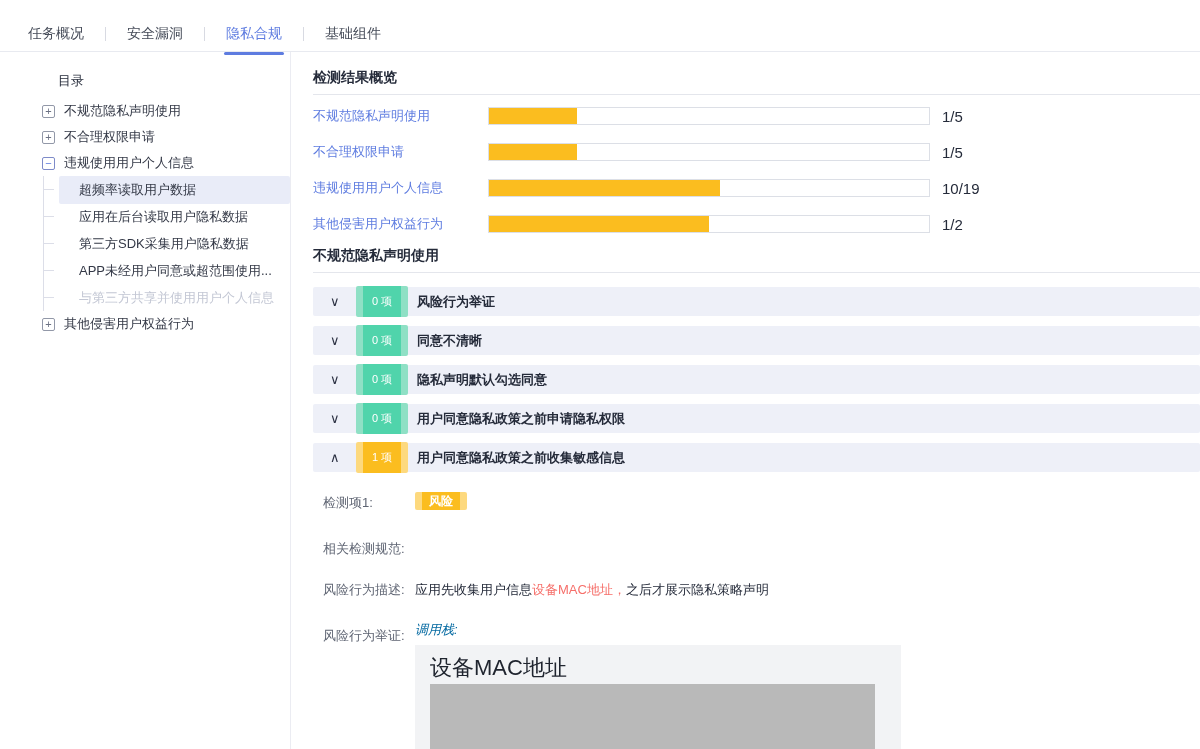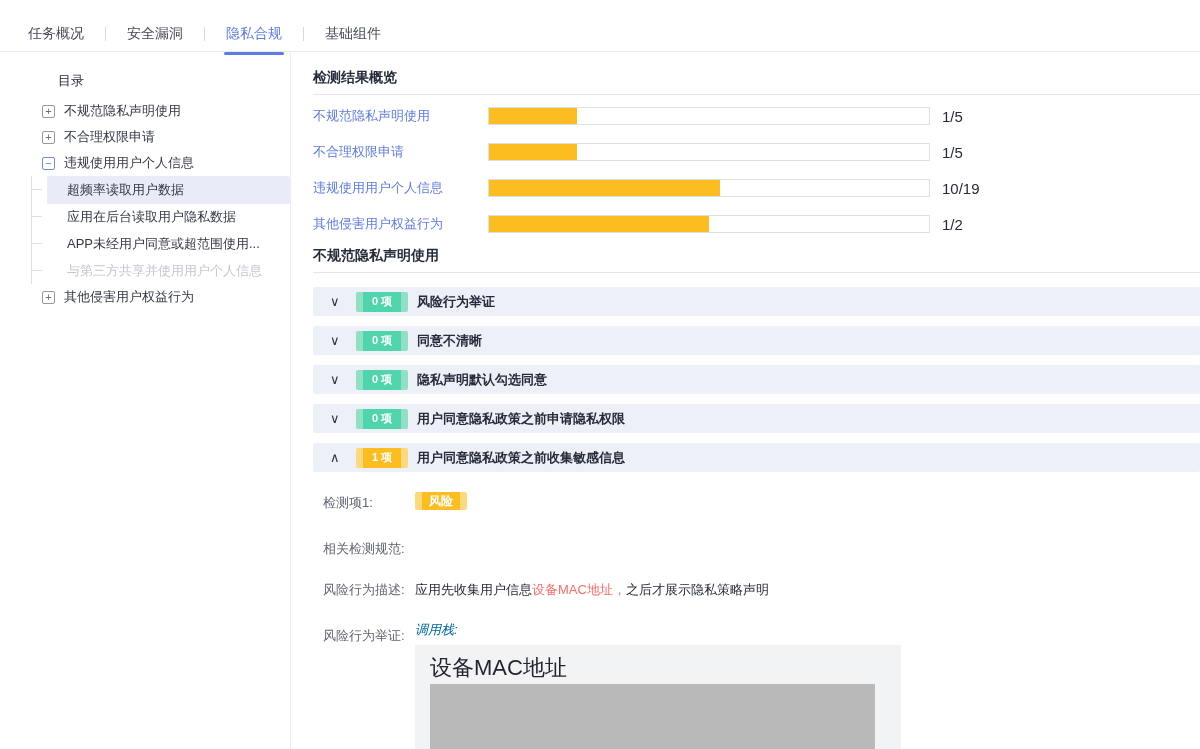--- a/index.html
+++ b/index.html
@@ -15,21 +15,21 @@
 
   
   .cols { display:flex; height:697px; }
   .sidebar { width:291px; border-right:1px solid #ebecf2; padding-top:20px; flex:none; }
   .side-title { margin-left:58px; font-size:13px; color:#252b3a; height:18px; margin-bottom:8px; }
   .tnode { height:26px; display:flex; align-items:center; }
   .sq { width:13px; height:13px; margin-left:42px; border:1px solid #9298a8; border-radius:2px;
         font-size:11px; line-height:10px; text-align:center; color:#6b7183; flex:none; cursor:pointer; }
   .sq.open { border-color:#7e8bc9; color:#5e7ce0; }
   .tnode-label { margin-left:9px; font-size:13px; color:#333846; cursor:pointer; }
-  .kids { margin-left:31px; border-left:1px solid #dcdee8; }
+  .kids { margin-left:43px; border-left:1px solid #dcdee8; }
   .kid { height:27px; display:flex; align-items:center; position:relative; }
   .kid::before { content:""; position:absolute; left:0; top:13px; width:10px; height:1px; background:#dcdee8; }
   .kid-label { margin-left:15px; flex:1; padding:5px 0 5px 20px; font-size:13px; color:#333846; border-radius:2px; cursor:pointer; }
   .kid-label.sel { background:#e9ecf8; }
   .kid-label.dis { color:#c3c7d4; }
 
   
   .main { flex:1; padding:17px 0 0 22px; }
   .h1 { font-size:14px; font-weight:bold; color:#252b3a; padding-bottom:7px; border-bottom:1px solid #e4e6ec; }
   .ov-rows { margin-top:12px; }
@@ -40,22 +40,22 @@
   .bar-fill { height:100%; background:#fbbd1f; }
   .ov-val { margin-left:12px; font-size:15px; color:#252b3a; }
 
   .h2 { margin-top:14px; font-size:14px; font-weight:bold; padding-bottom:7px; border-bottom:1px solid #e4e6ec; }
 
   .acc { margin-top:14px; }
   .acc-row { height:29px; background:#eef0f8; border-radius:2px; margin-bottom:10px;
              display:flex; align-items:center; padding-left:17px; cursor:pointer; }
   .acc-row:last-child { margin-bottom:0; }
   .chev { width:16px; font-size:13px; color:#2b3042; text-align:left; }
-  .badge { width:52px; height:20px; margin-left:10px; border-radius:2px; color:#fff; font-size:11px;
-           font-weight:bold; display:flex; align-items:center; justify-content:center; flex:none; }
+  .badge { width:52px; height:31px; margin-left:10px; border-radius:2px; color:#fff; font-size:11px;
+           font-weight:normal; display:flex; align-items:center; justify-content:center; flex:none; }
   .badge.green { background:linear-gradient(90deg,#8fe0c5 0 14%,#50d4ab 14% 86%,#8fe0c5 86% 100%); }
   .badge.amber { background:linear-gradient(90deg,#fdd97e 0 14%,#fbbd1f 14% 86%,#fdd97e 86% 100%); }
   .acc-title { margin-left:9px; font-size:13px; font-weight:bold; color:#252b3a; }
 
   
   .detail { padding:20px 0 0 10px; }
   .d-row { display:flex; font-size:13px; }
   .d-label { width:92px; color:#5f6573; flex:none; padding-top:2px; }
   .risk-badge { width:52px; height:18px; border-radius:2px; color:#fff; font-size:12px; font-weight:bold;
                 display:flex; align-items:center; justify-content:center; flex:none;
@@ -106,20 +106,23 @@
     </div>
 
     <div class="kids">
       <div class="kid">
         <div class="kid-label sel">超频率读取用户数据</div>
       </div>
       <div class="kid">
         <div class="kid-label">应用在后台读取用户隐私数据</div>
       </div>
       <div class="kid">
+        <div class="kid-label">第三方SDK采集用户隐私数据</div>
+      </div>
+      <div class="kid">
         <div class="kid-label">APP未经用户同意或超范围使用...</div>
       </div>
       <div class="kid">
         <div class="kid-label dis">与第三方共享并使用用户个人信息</div>
       </div>
     </div>
 
     <div class="tnode">
       <div class="sq">+</div>
       <div class="tnode-label">其他侵害用户权益行为</div>

